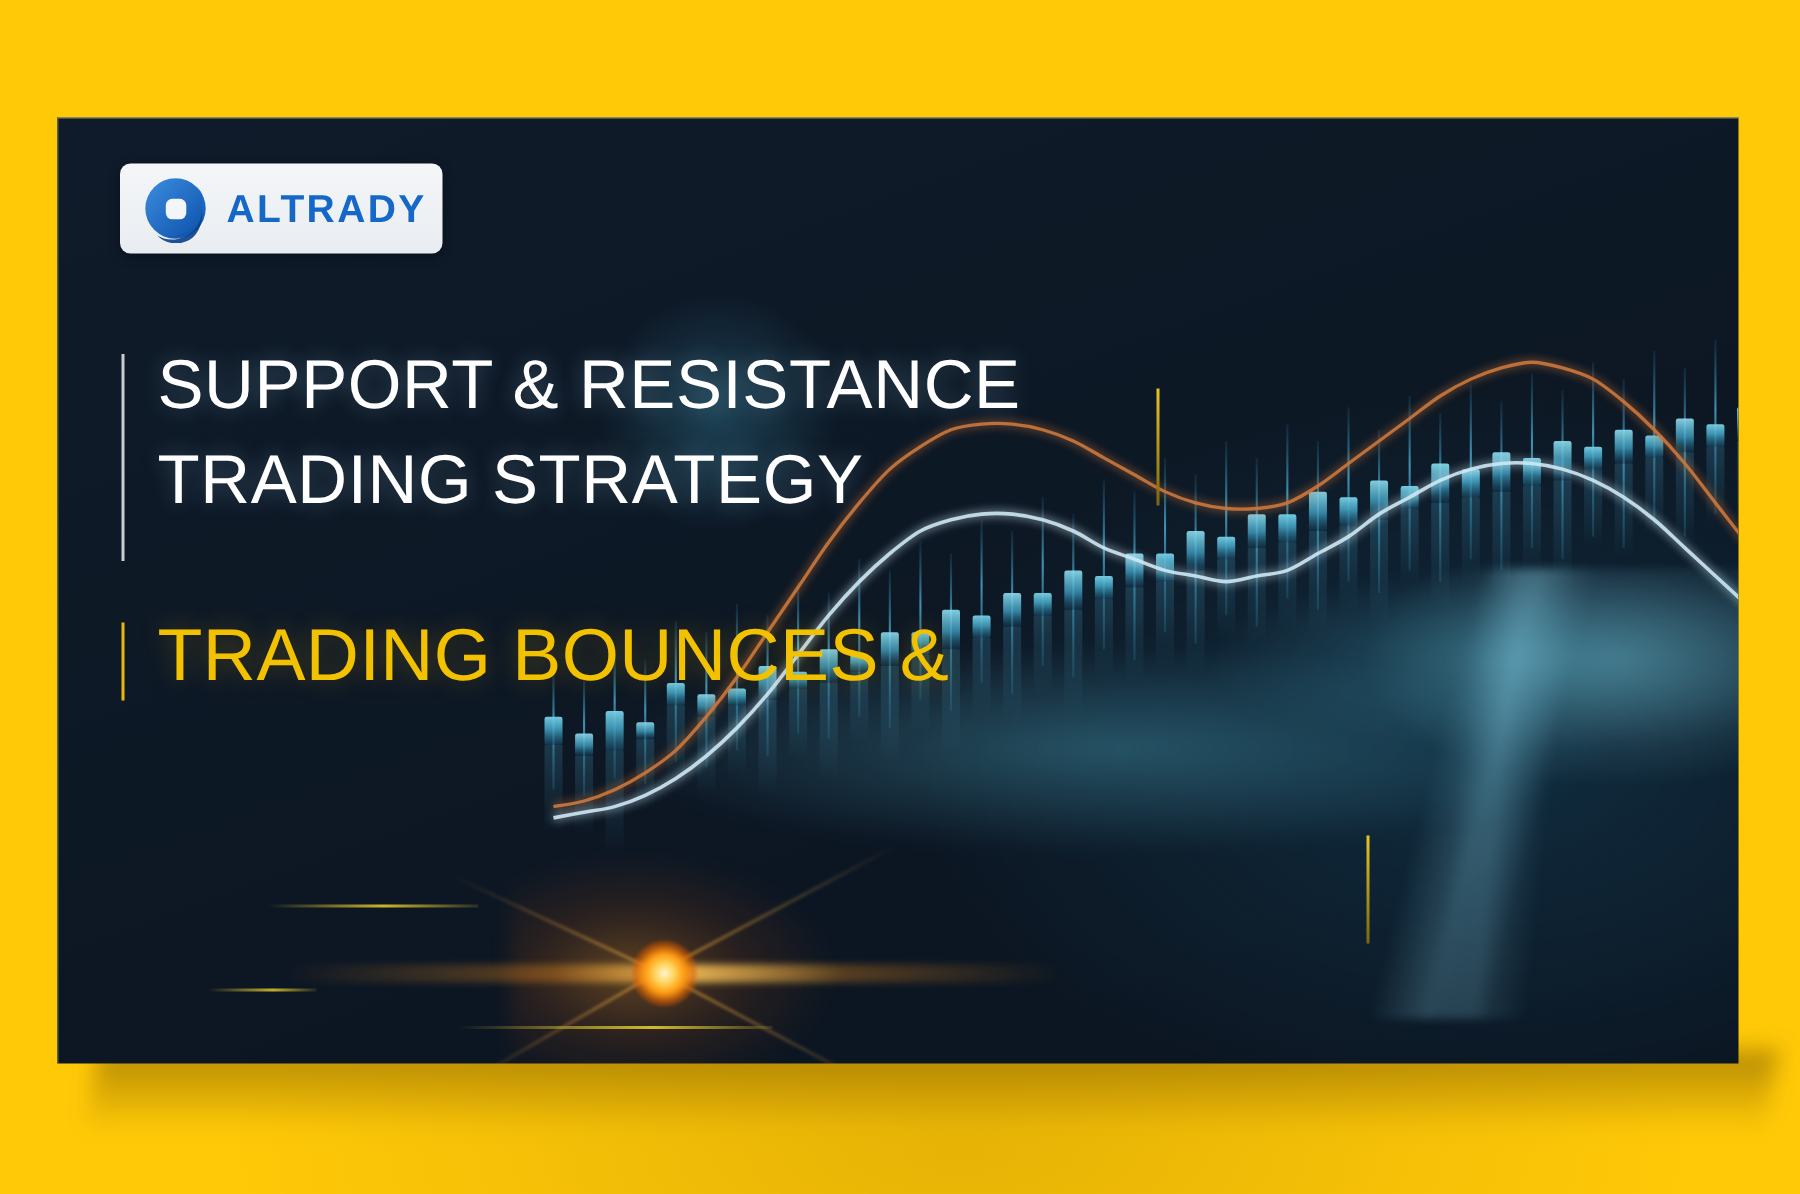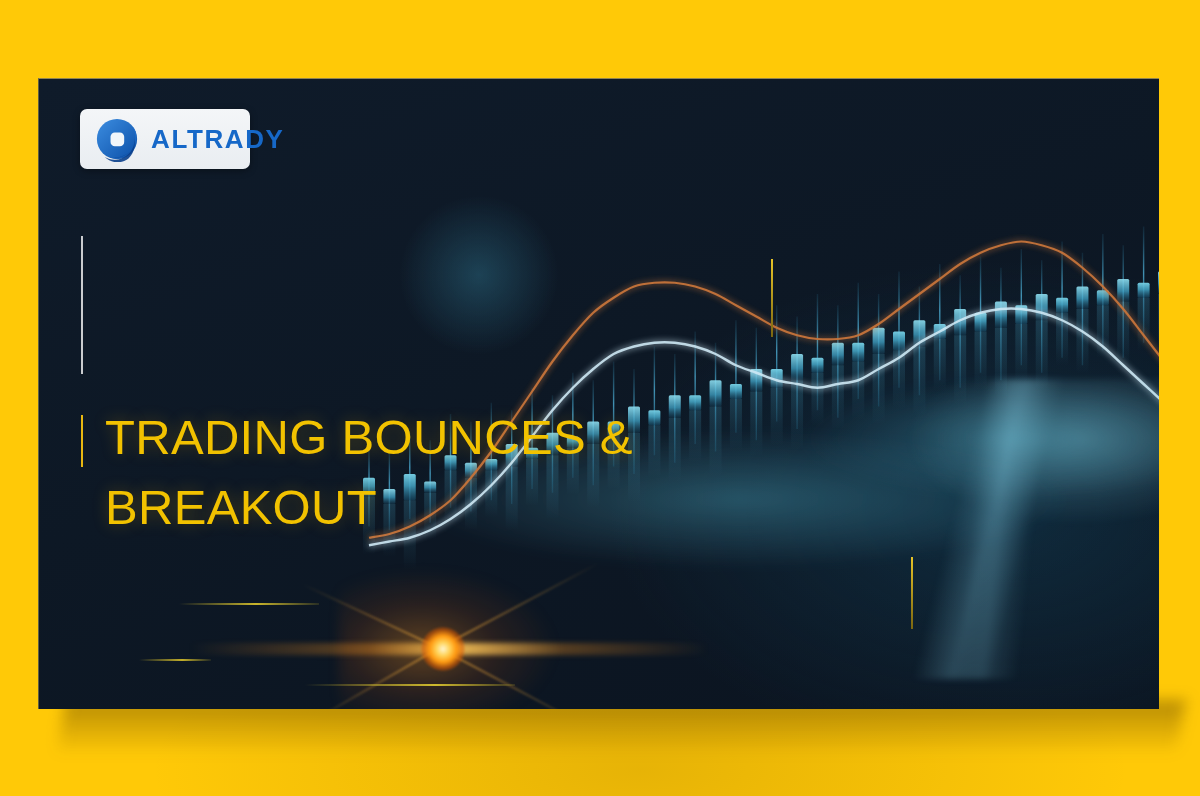--- a/index.html
+++ b/index.html
@@ -71,21 +71,21 @@
     position:absolute;right:-40px;top:300px;width:420px;height:300px;
     background:
       linear-gradient(104deg, rgba(140,225,255,0) 42%, rgba(150,230,255,.22) 50%, rgba(140,225,255,0) 58%),
       linear-gradient(96deg, rgba(140,225,255,0) 46%, rgba(150,230,255,.15) 52%, rgba(140,225,255,0) 60%),
       radial-gradient(ellipse 240px 120px at 300px 60px, rgba(150,235,255,.30), rgba(150,235,255,0) 72%);
     filter:blur(3px);pointer-events:none;
   }
 
   
   #logo-box{
-    position:absolute;left:41px;top:30px;width:170px;height:60px;
+    position:absolute;left:41px;top:30px;width:215px;height:60px;
     background:linear-gradient(180deg,#f4f6f8,#e9edf1);
     border-radius:7px;
     display:flex;align-items:center;gap:11px;
     padding:0 14px;box-sizing:border-box;
     box-shadow:0 2px 7px rgba(0,0,0,.35);
   }
   #logo-mark{width:46px;height:46px;flex:0 0 46px;}
   #logo-text{
     font-size:26px;font-weight:bold;letter-spacing:1.6px;
     color:#1668C8;line-height:1;
@@ -337,25 +337,28 @@
         </defs>
         <path d="M32 4a28 28 0 1 0 0 56 28 28 0 0 0 0-56z" fill="url(#lgA)"></path>
         <path d="M52 12c10 10 9 28-3 38-9 7-18 9-27 7 16 4 30-4 34-18 3-10 1-21-4-27z" fill="url(#lgB)"></path>
         <path d="M56 30c2 14-7 27-21 30-8 2-15 0-20-3 9 9 23 10 33 2 8-7 10-20 8-29z" fill="#0A3F8C" opacity=".9"></path>
         <rect x="23" y="23" width="19" height="19" rx="6" fill="#F2F6FA"></rect>
       </svg>
       <span id="logo-text">ALTRADY</span>
     </div>
 
     <div class="accent-bar" id="accent-white"></div>
+    <div id="head-white">
+      <span class="hl">SUPPORT &amp; RESISTANCE</span>
+      <span class="hl">TRADING STRATEGY</span>
+    </div>
 
     <div class="accent-bar" id="accent-gold"></div>
     <div id="head-gold">
       <span class="hl">TRADING BOUNCES &amp;</span>
-      <span class="hl">BREAKOUT</span>
     </div>
 
     <div class="rule" id="rule-1"></div>
     <div class="rule" id="rule-2"></div>
     <div class="rule" id="rule-3"></div>
 
   </div>
 </div>
 
 </body></html>

